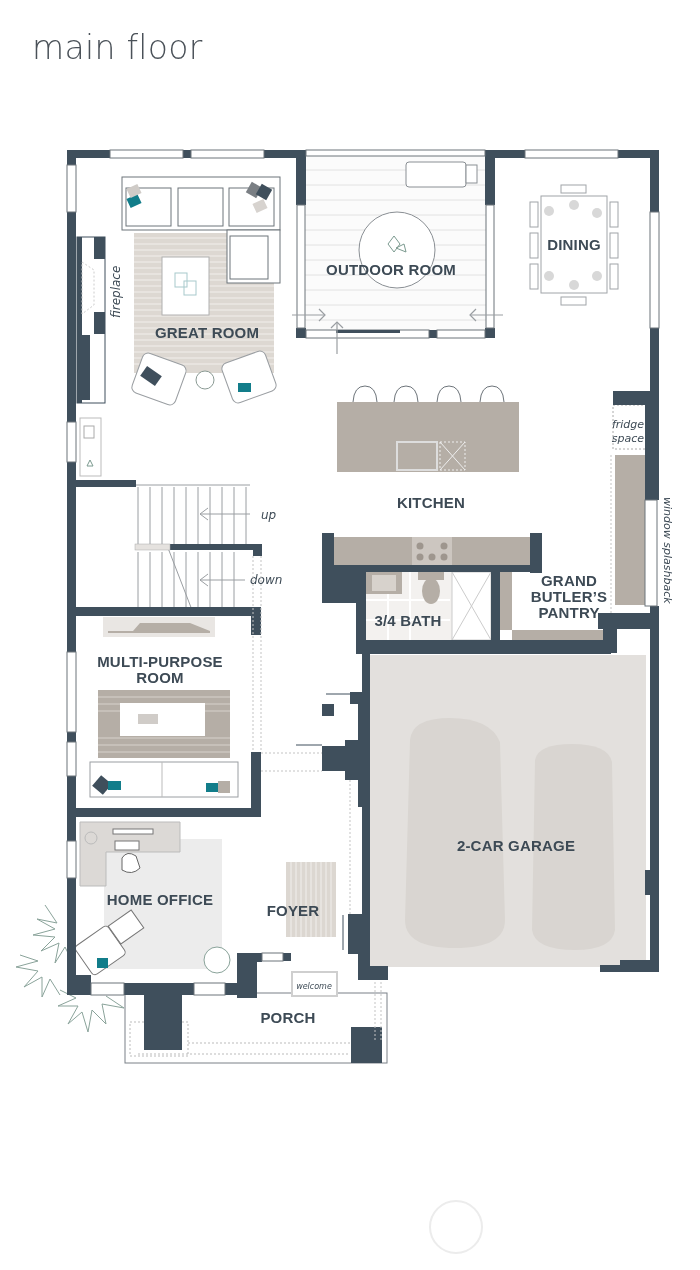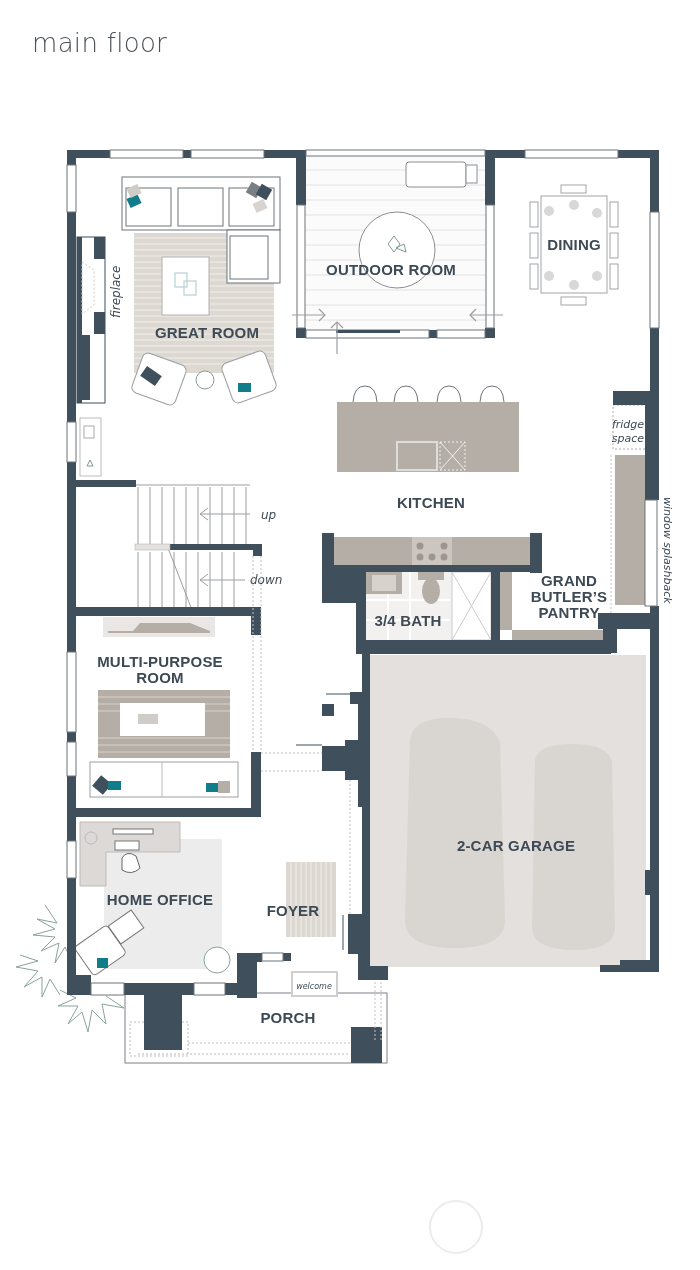--- a/index.html
+++ b/index.html
@@ -1,17 +1,17 @@
 <!DOCTYPE html>
 <html><head>
 <meta charset="utf-8">
 <style>
   html, body { margin:0; padding:0; background:#ffffff; }
   body { width:700px; height:1270px; position:relative; overflow:hidden; font-family:"Liberation Sans", sans-serif; }
-  .title { position:absolute; left:32px; top:28px; font-size:26px; color:#4a5158; font-family:"DejaVu Sans", sans-serif; font-weight:300; letter-spacing:0.3px; }
+  .title { position:absolute; left:32px; top:28px; font-size:33px; color:#4a5158; font-family:"DejaVu Sans", sans-serif; font-weight:300; letter-spacing:0.3px; }
   svg.plan { position:absolute; left:0; top:0; }
   .room-label { font-family:"Liberation Sans", sans-serif; font-weight:bold; fill:#3d4a55; font-size:15px; text-anchor:middle; letter-spacing:0.2px; }
   .note { font-family:"DejaVu Sans", sans-serif; font-style:italic; fill:#3d4a55; font-size:12px; }
   .scroll-dot { position:absolute; left:429px; top:1200px; width:54px; height:54px; border-radius:50%; border:2px solid #ececec; box-sizing:border-box; }
 </style>
 </head>
 <body>
 
 <div class="title">main floor</div>
 

